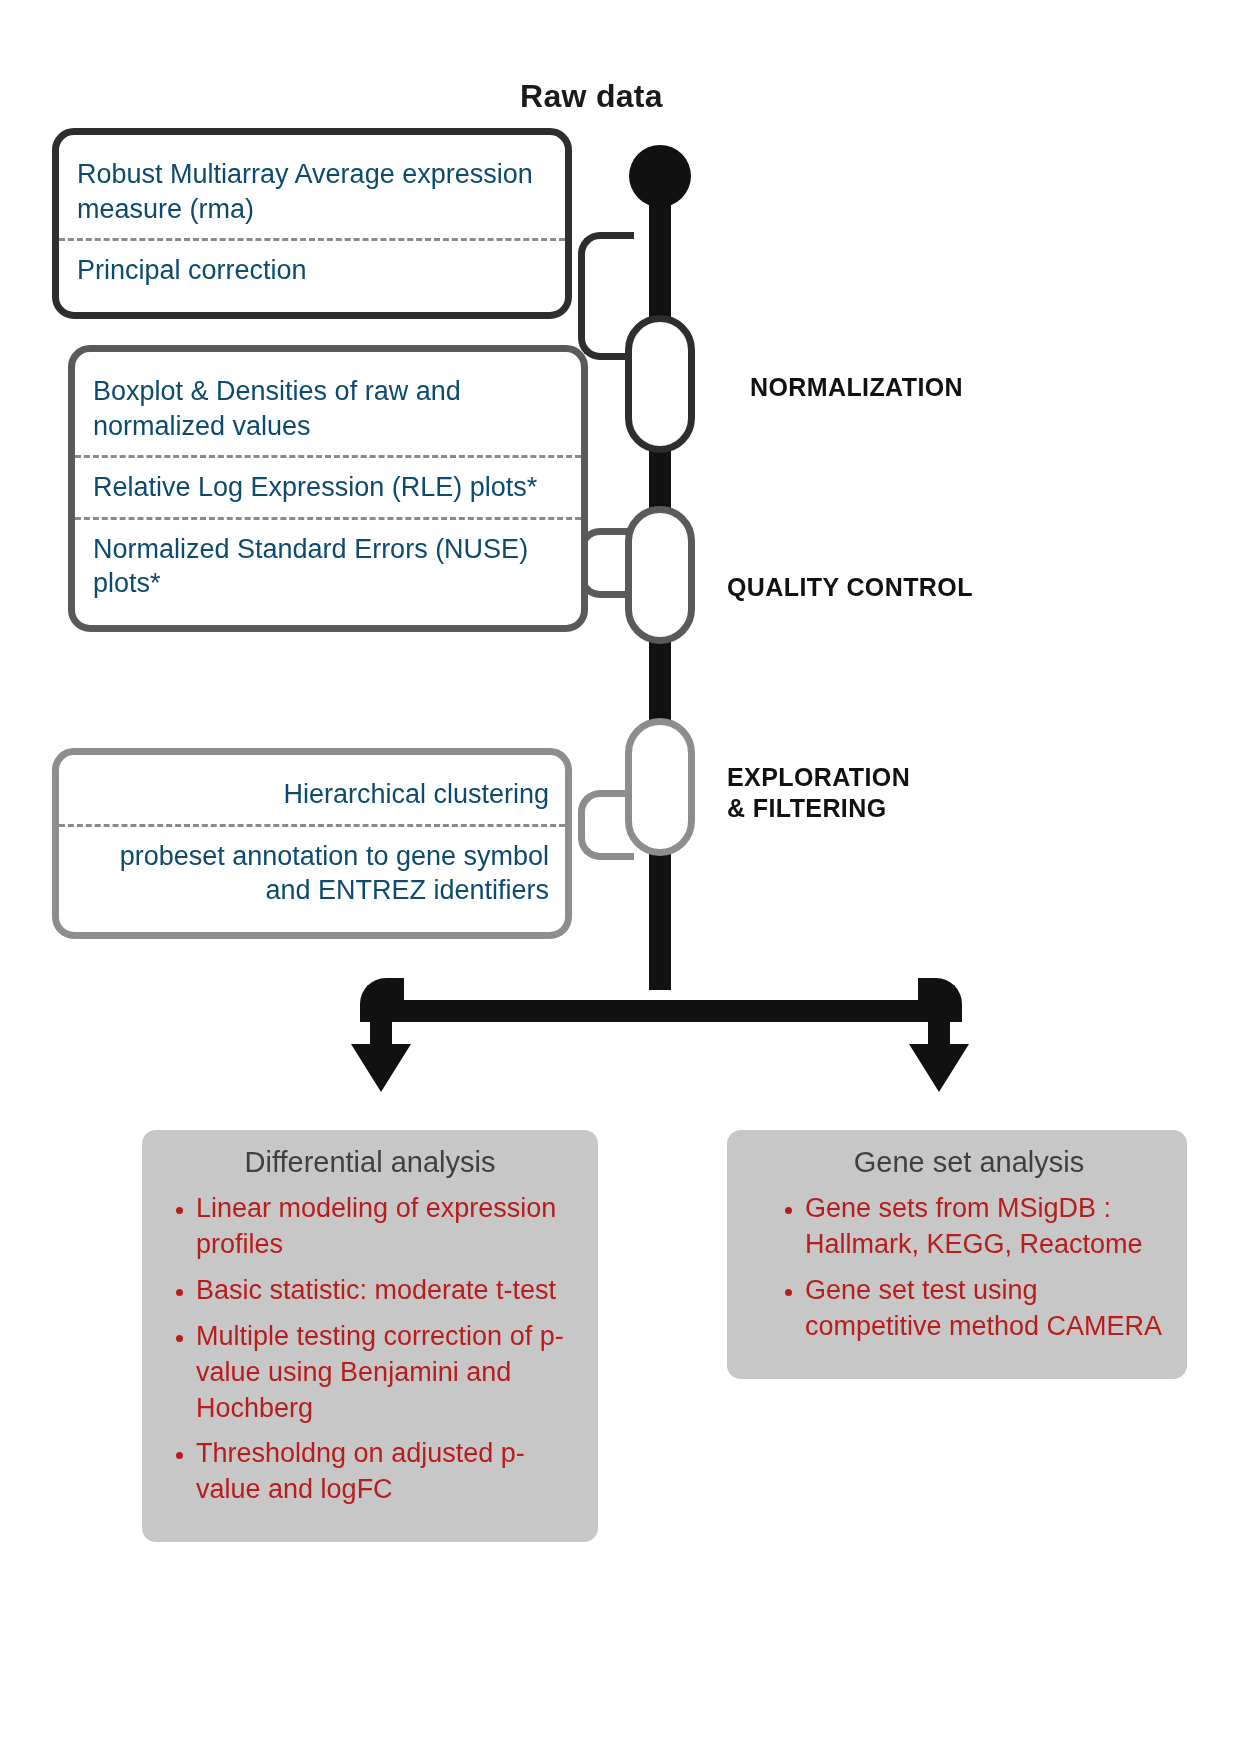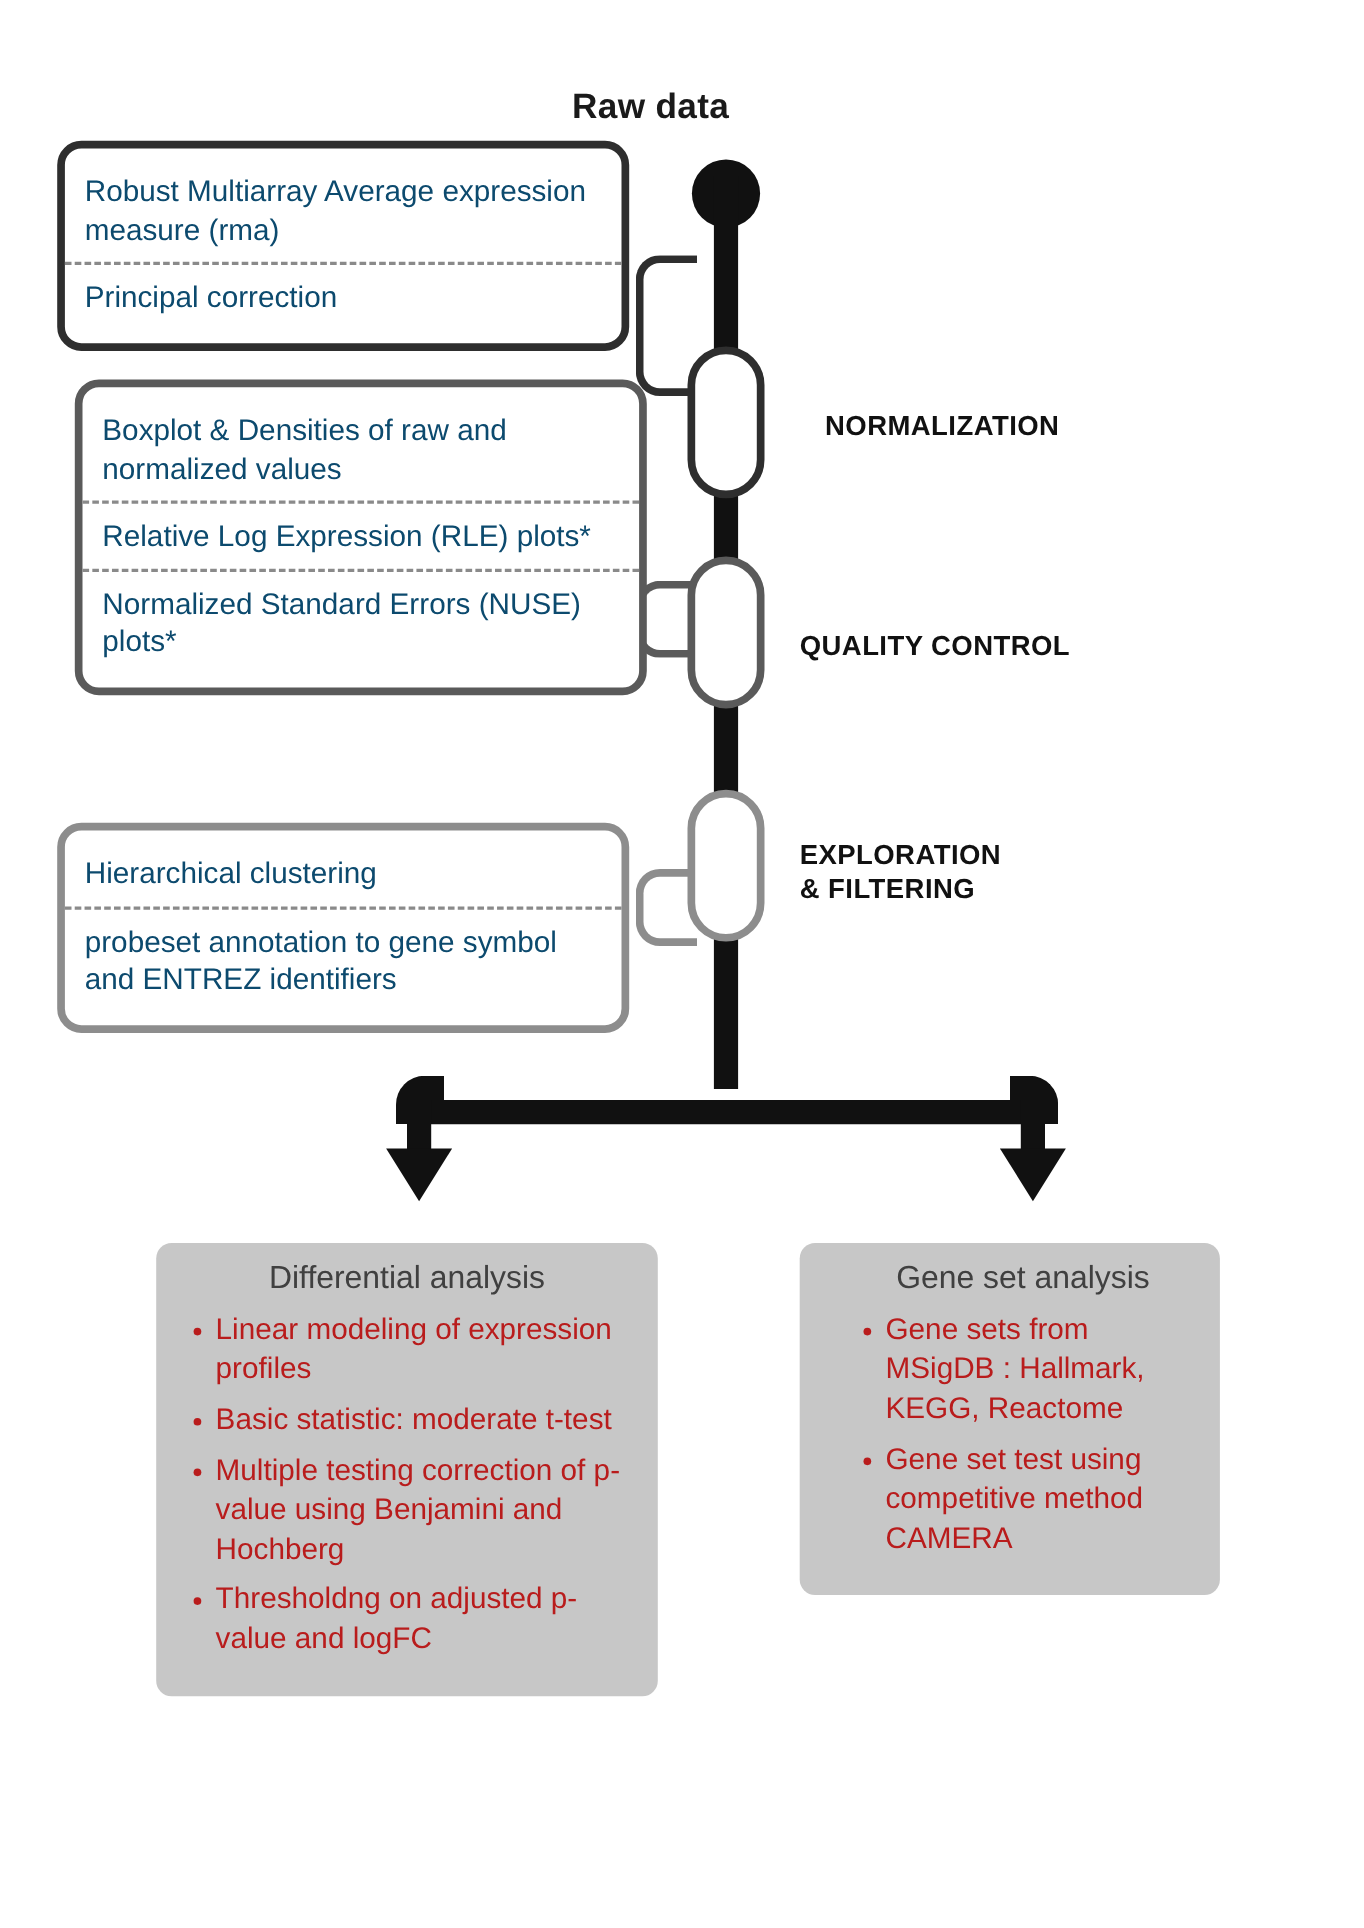--- a/index.html
+++ b/index.html
@@ -172,21 +172,21 @@
   
   .lbox {
     position: absolute;
     box-sizing: border-box;
     background: #ffffff;
     border-radius: 22px;
     padding: 10px 0 12px 0;
   }
   .lbox.dark  { border: 7px solid #2e2e2e; }
   .lbox.mid   { border: 7px solid #5a5a5a; }
-  .lbox.light { border: 7px solid #8d8d8d; }
+  .lbox.light { border: 7px solid #8d8d8d; text-align: right; }
 
   .lbox .row {
     font-size: 27px;
     line-height: 1.28;
     padding: 12px 16px 12px 18px;
     color: #0c4a6e;
   }
   .lbox .row + .row {
     border-top: 3px dashed #8a8a8a;
   }
@@ -197,21 +197,21 @@
 
   
   .panel {
     position: absolute;
     background: #c7c7c7;
     border-radius: 14px;
     box-sizing: border-box;
     padding: 16px 20px 24px 20px;
   }
   #panel-differential { left: 142px; top: 1130px; width: 456px; }
-  #panel-geneset      { left: 727px; top: 1130px; width: 382px; padding-left: 44px; }
+  #panel-geneset      { left: 727px; top: 1130px; width: 460px; padding-left: 44px; }
 
   .panel-title {
     font-size: 29px;
     text-align: center;
     color: #404040;
     margin-bottom: 12px;
   }
   .panel ul {
     margin: 0;
     padding-left: 34px;

